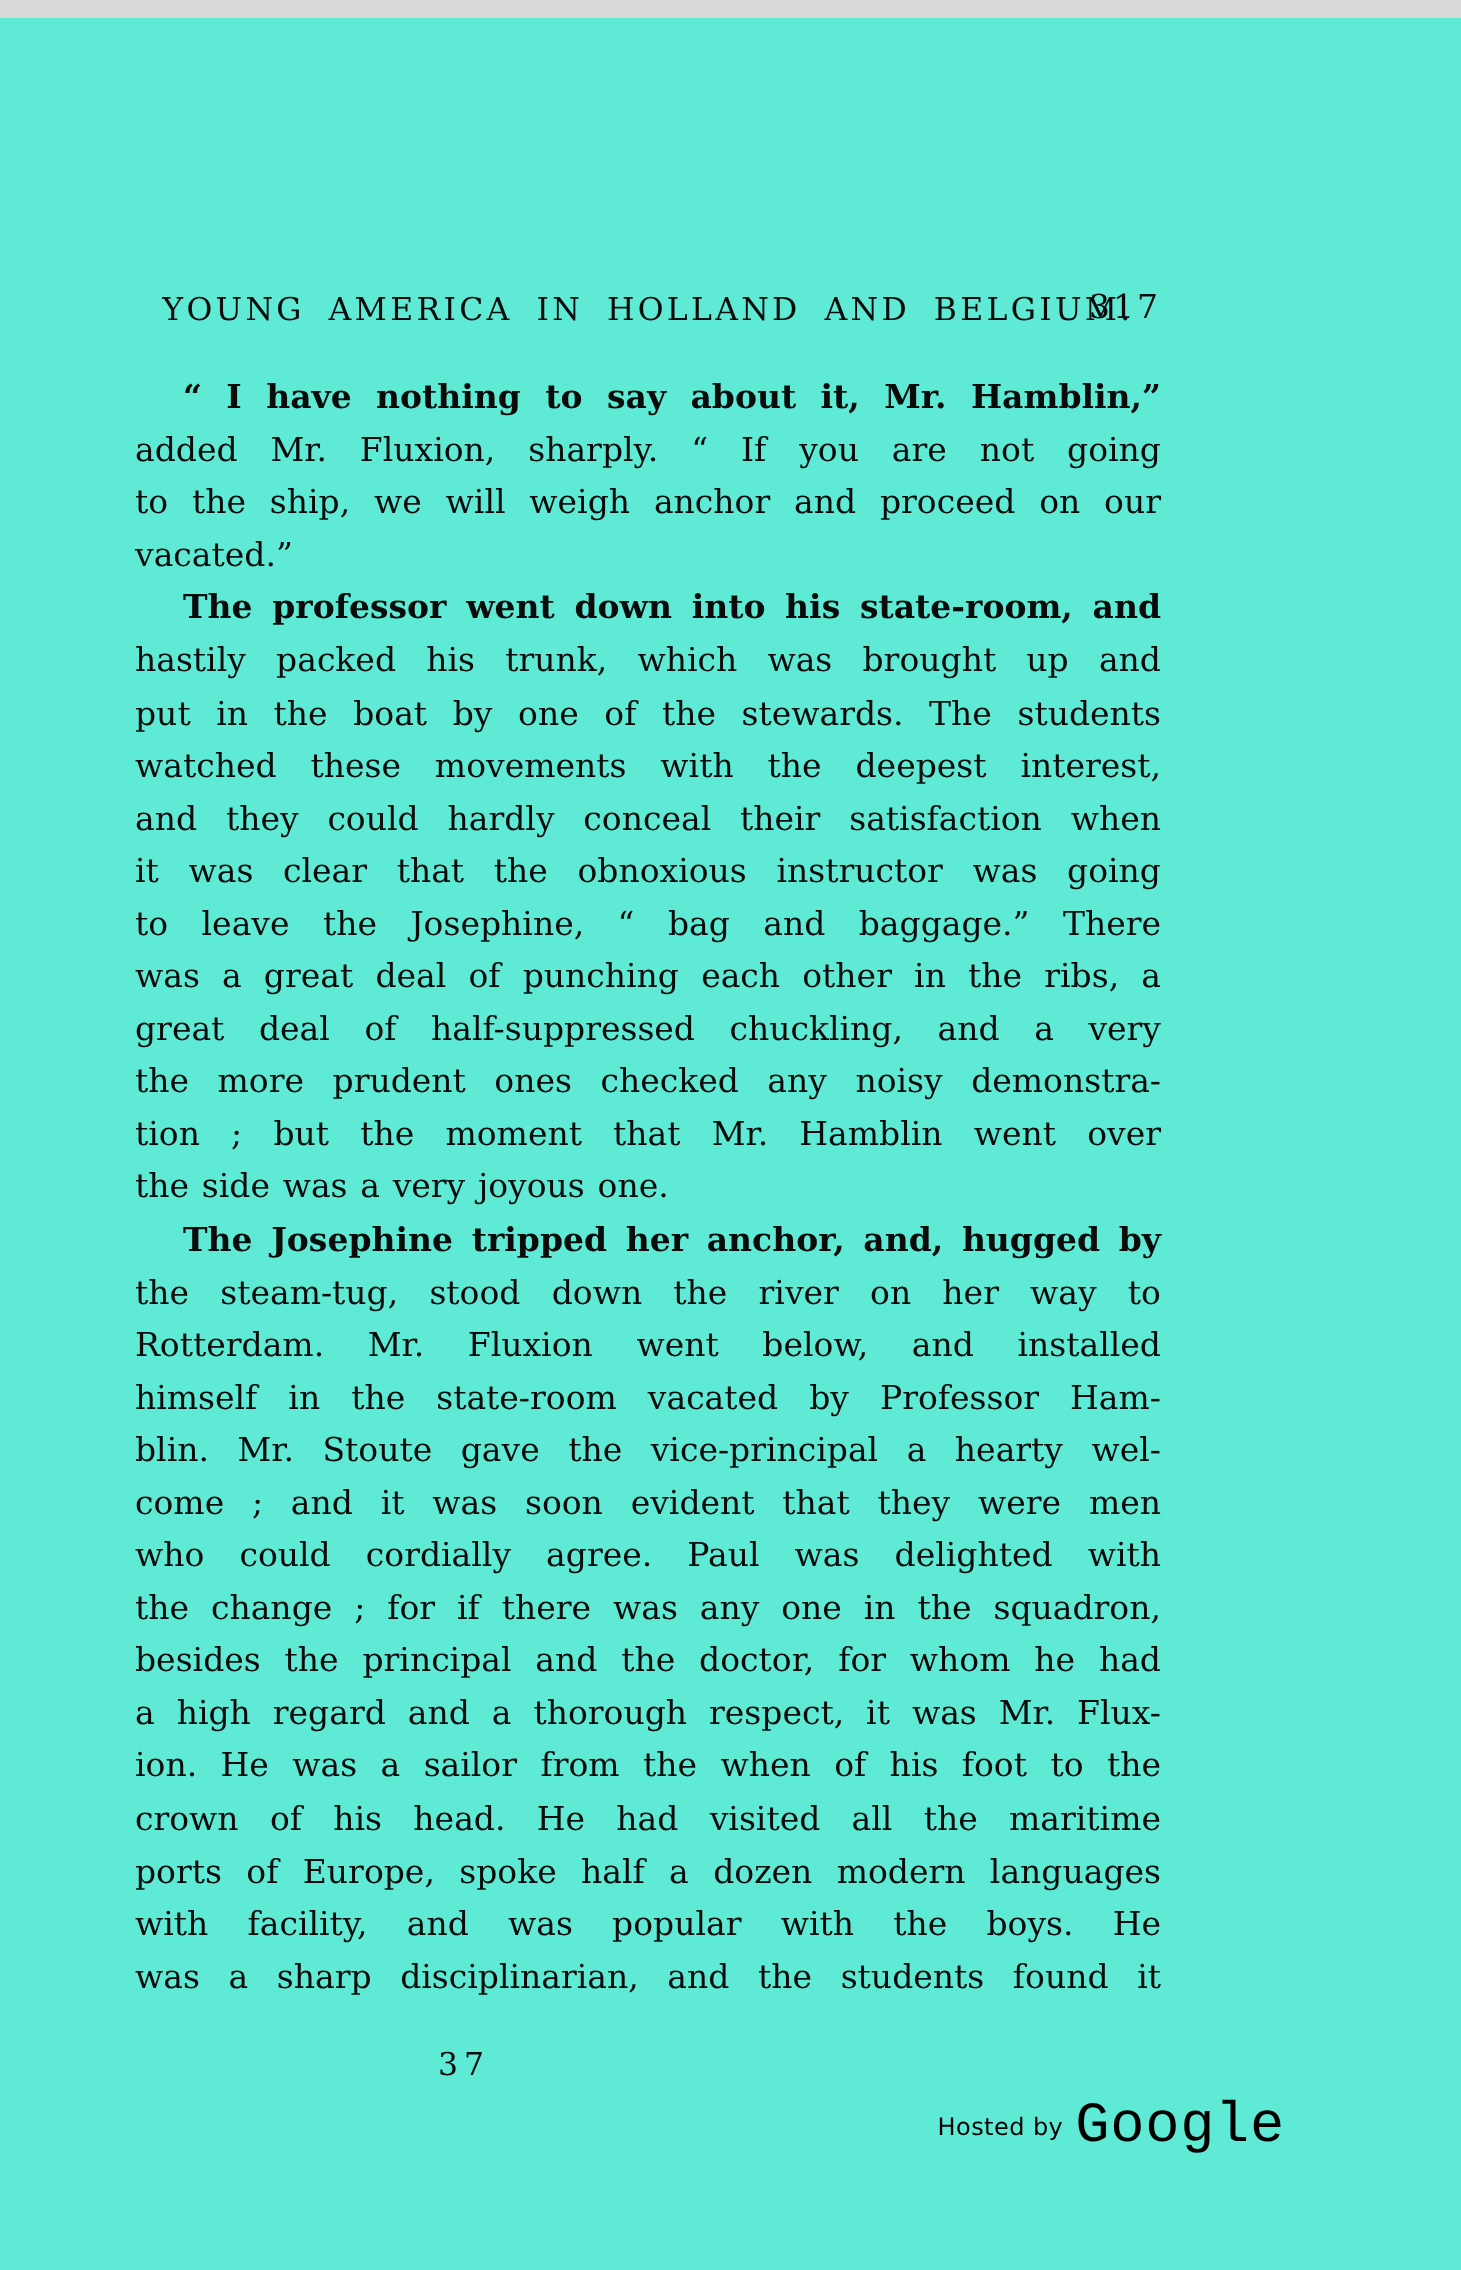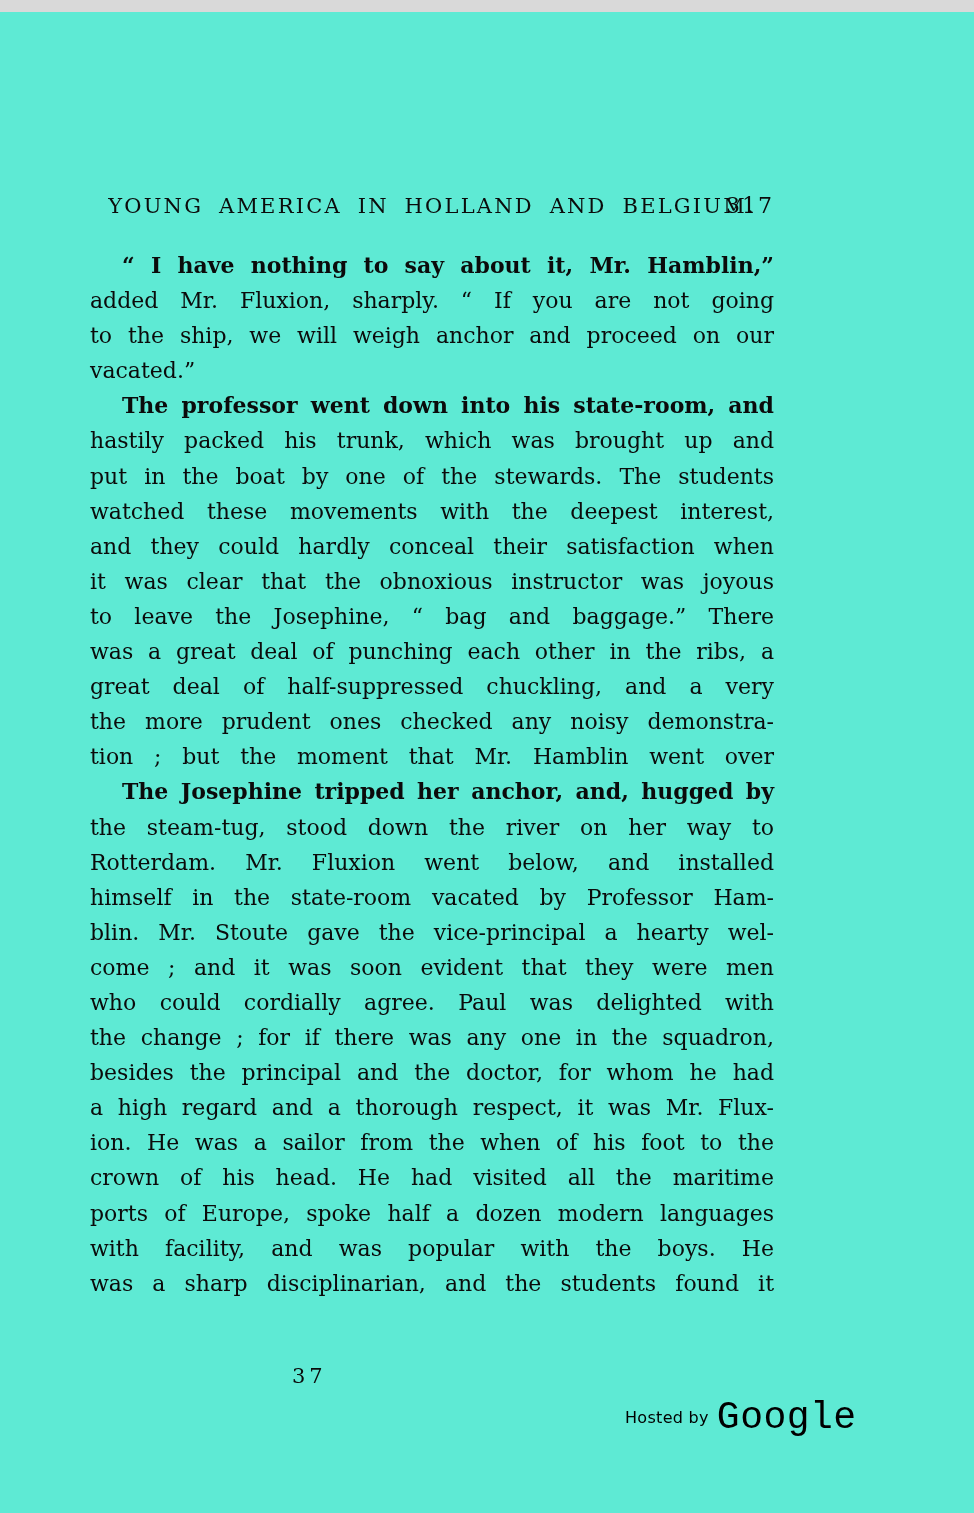--- a/index.html
+++ b/index.html
@@ -93,26 +93,27 @@
   <div class="body-text">
       <div class="text-line indent">“ I have nothing to say about it, Mr. Hamblin,”</div>
       <div class="text-line">added Mr. Fluxion, sharply.  “ If you are not going</div>
       <div class="text-line">to the ship, we will weigh anchor and proceed on our</div>
       <div class="text-line last">vacated.”</div>
       <div class="text-line indent">The professor went down into his state-room, and</div>
       <div class="text-line">hastily packed his trunk, which was brought up and</div>
       <div class="text-line">put in the boat by one of the stewards.  The students</div>
       <div class="text-line">watched these movements with the deepest interest,</div>
       <div class="text-line">and they could hardly conceal their satisfaction when</div>
-      <div class="text-line">it was clear that the obnoxious instructor was joyous</div>
+      <div class="text-line">it was clear that the obnoxious instructor was going</div>
       <div class="text-line">to leave the Josephine, “ bag and baggage.”  There</div>
       <div class="text-line">was a great deal of punching each other in the ribs, a</div>
       <div class="text-line">great deal of half-suppressed chuckling, and a very</div>
       <div class="text-line">the more prudent ones checked any noisy demonstra-</div>
       <div class="text-line">tion ; but the moment that Mr. Hamblin went over</div>
+      <div class="text-line last">the side was a very joyous one.</div>
       <div class="text-line indent">The Josephine tripped her anchor, and, hugged by</div>
       <div class="text-line">the steam-tug, stood down the river on her way to</div>
       <div class="text-line">Rotterdam.  Mr. Fluxion went below, and installed</div>
       <div class="text-line">himself in the state-room vacated by Professor Ham-</div>
       <div class="text-line">blin.  Mr. Stoute gave the vice-principal a hearty wel-</div>
       <div class="text-line">come ; and it was soon evident that they were men</div>
       <div class="text-line">who could cordially agree.  Paul was delighted with</div>
       <div class="text-line">the change ; for if there was any one in the squadron,</div>
       <div class="text-line">besides the principal and the doctor, for whom he had</div>
       <div class="text-line">a high regard and a thorough respect, it was Mr. Flux-</div>

